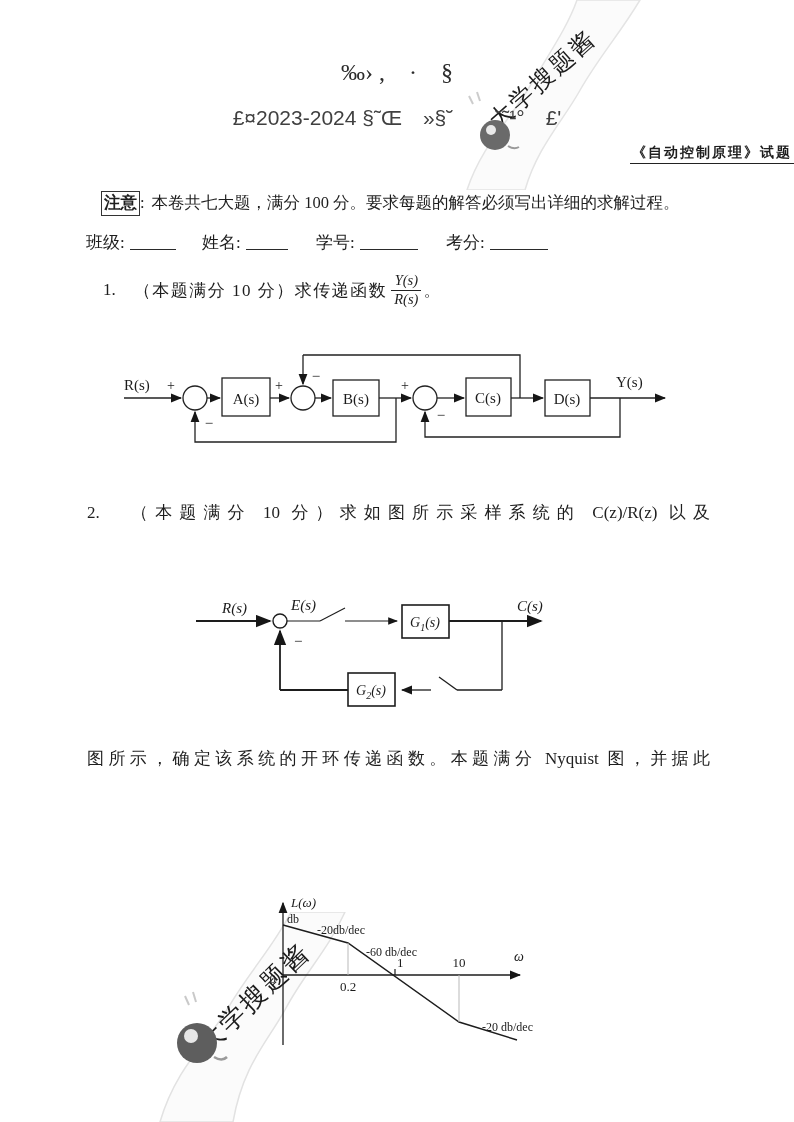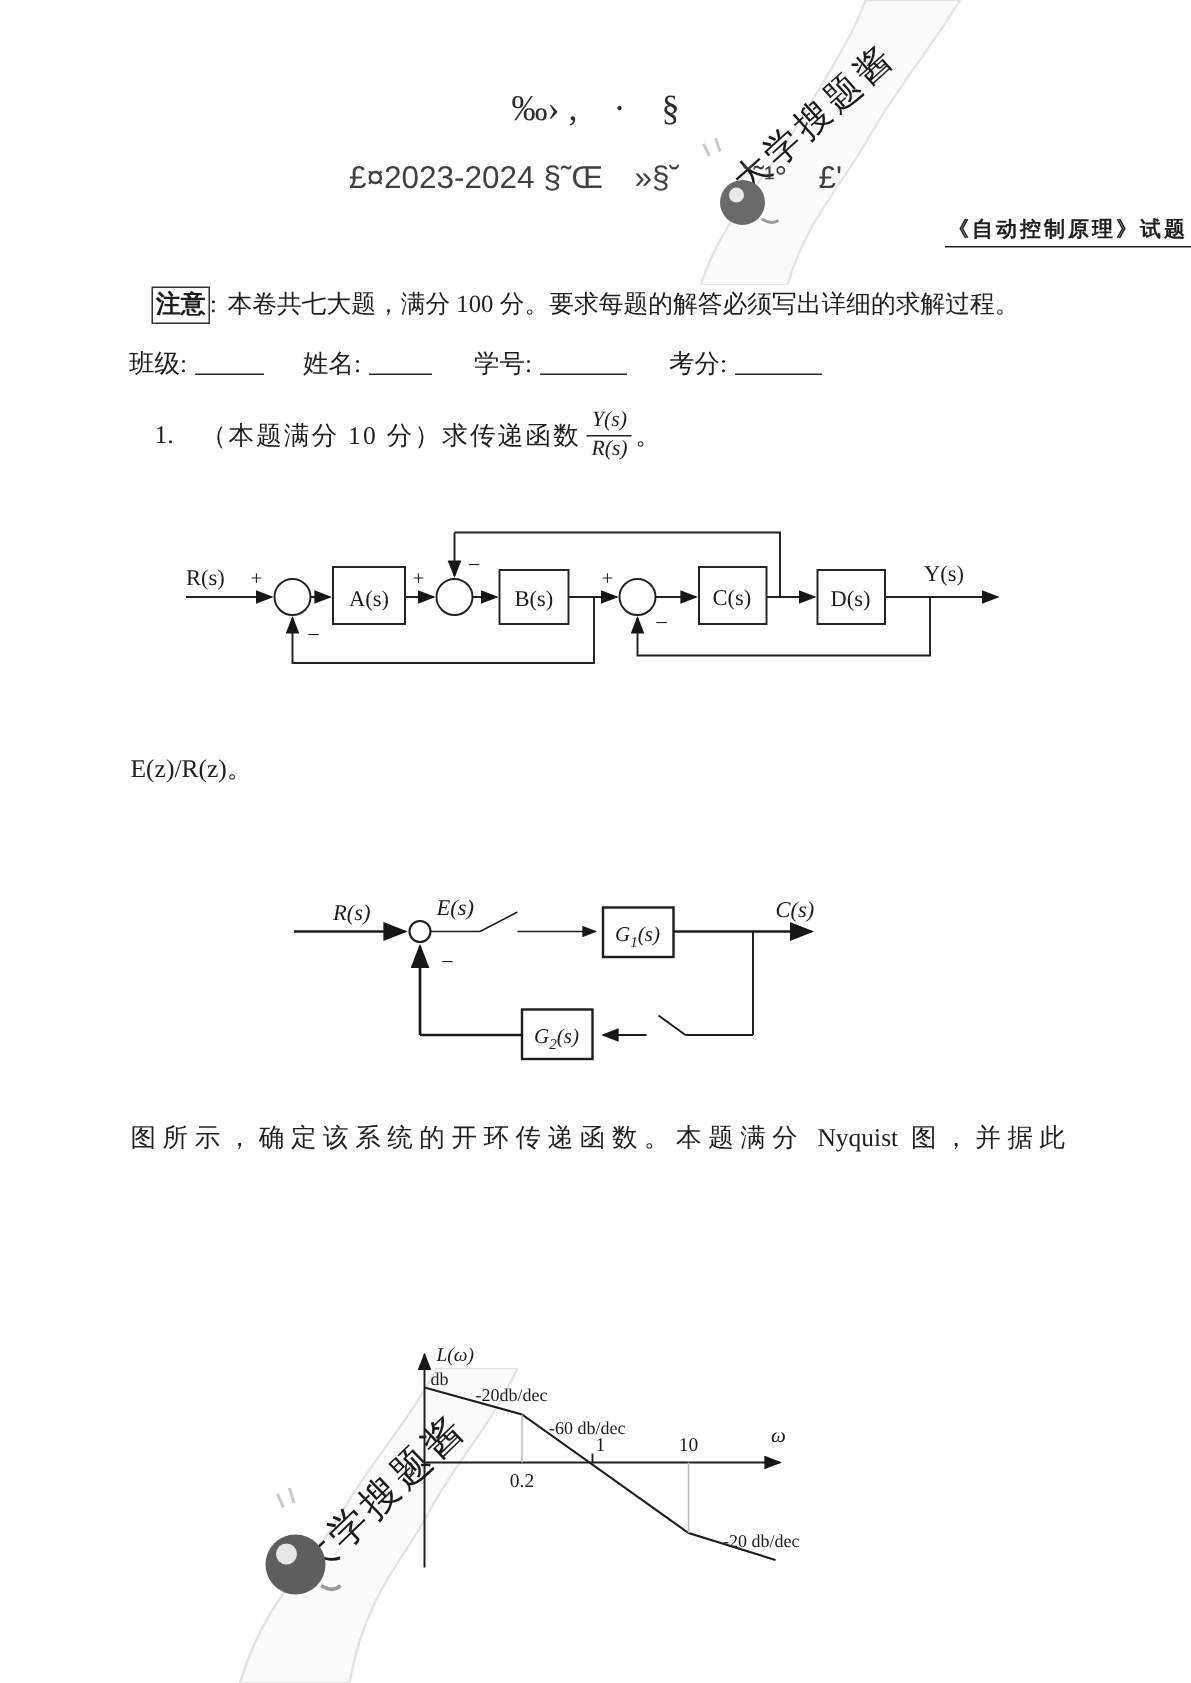--- a/index.html
+++ b/index.html
@@ -138,21 +138,21 @@
   <text x="208" y="43" font-size="15" text-anchor="middle">−</text>
   <text x="248" y="66" font-size="15" text-anchor="middle">B(s)</text>
   <text x="297" y="52" font-size="14" text-anchor="middle">+</text>
   <text x="333" y="82" font-size="15" text-anchor="middle">−</text>
   <text x="380" y="65" font-size="15" text-anchor="middle">C(s)</text>
   <text x="459" y="66" font-size="15" text-anchor="middle">D(s)</text>
   <text x="508" y="49" font-size="15">Y(s)</text>
 </svg>
 
 <div class="abs para q2para">
-  <div class="lline">E(z)/R(z)。</div>
+  <div class="jline">2.　（本题满分 10 分）求如图所示采样系统的 C(z)/R(z) 以及</div>
 </div>
 
 <svg class="diagram" style="left:180px; top:580px;" width="424" height="142" viewBox="0 0 424 142">
   <defs>
     <marker id="ar2" markerWidth="9" markerHeight="8" refX="8" refY="3.5" orient="auto">
       <path d="M0,0 L9,3.5 L0,7 Z" fill="#161616"></path>
     </marker>
   </defs>
   <g stroke="#1d1d1d" fill="none">
     <line x1="16" y1="41" x2="90" y2="41" stroke-width="1.8" marker-end="url(#ar2)"></line>

